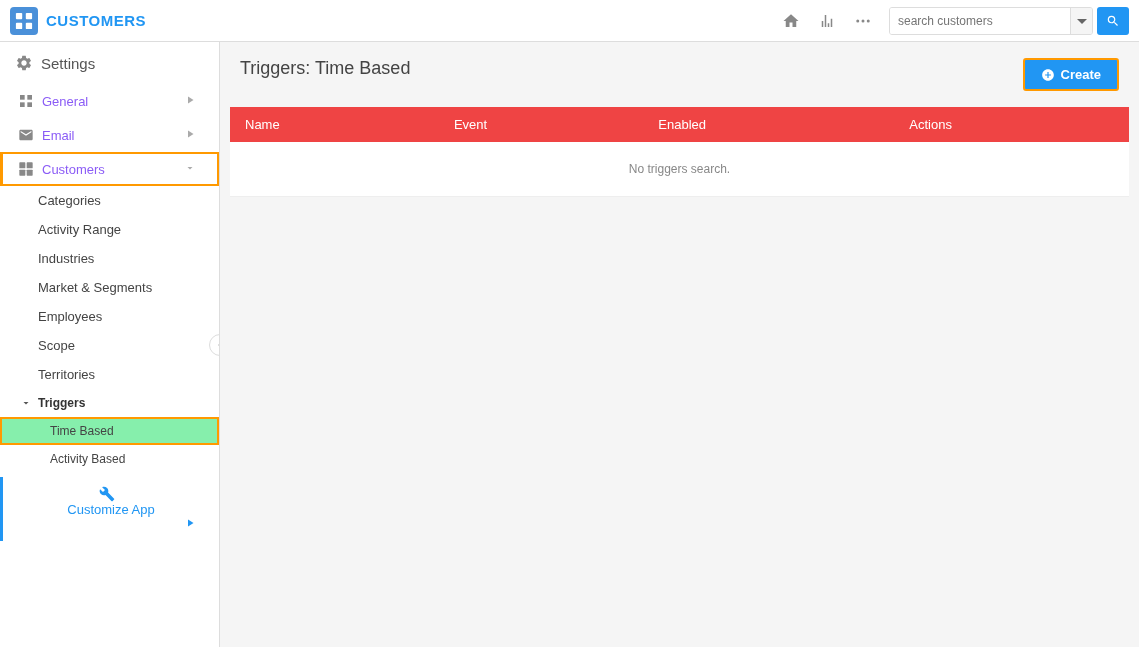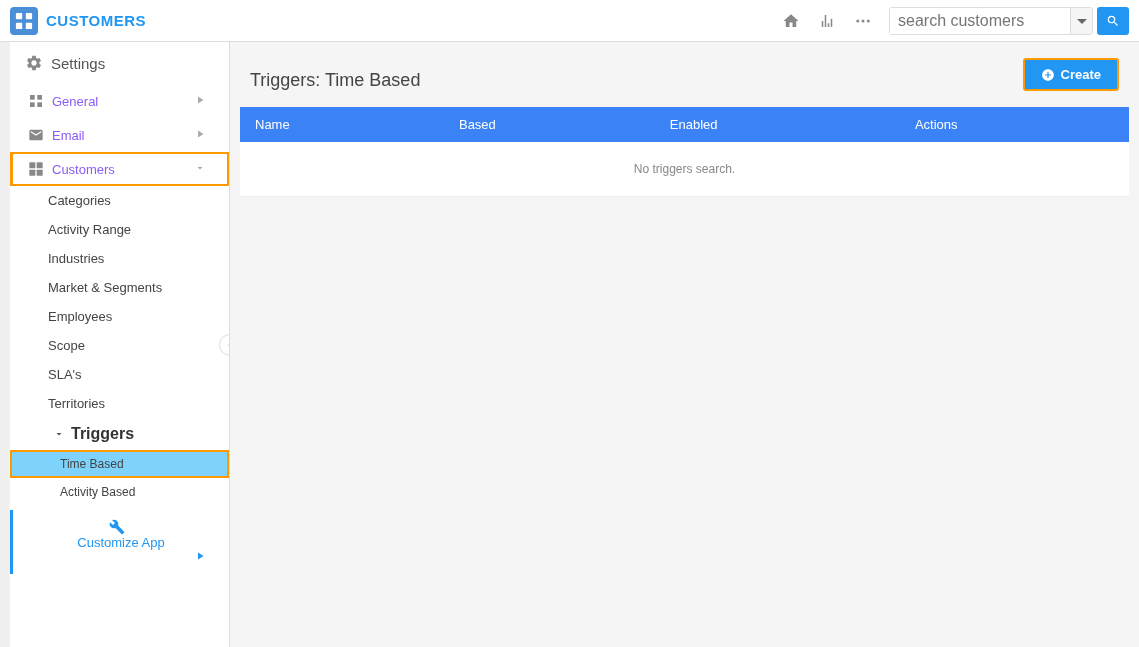--- a/index.html
+++ b/index.html
@@ -48,21 +48,21 @@
       display: flex;
       align-items: center;
       border: 1px solid #ddd;
       border-radius: 3px;
       overflow: hidden;
       height: 28px;
     }
     .search-input {
       border: none; outline: none;
       padding: 0 8px;
-      font-size: 16px;
+      font-size: 12px;
       width: 180px;
       height: 100%;
       color: #0f172a;
     }
     .search-dropdown-btn {
       border: none; background: #f5f5f5;
       border-left: 1px solid #ddd;
       height: 100%; width: 22px;
       cursor: pointer;
       display: flex; align-items: center; justify-content: center;
@@ -76,21 +76,20 @@
       color: #fff;
       margin-left: 4px;
       border-radius: 3px;
     }
 
     
     .main-layout {
       display: flex;
       flex: 1;
       overflow: hidden;
-      padding-left: 10px;
     }
 
     
     .sidebar {
       width: 220px;
       background: #fff;
       border-right: 1px solid #ddd;
       overflow-y: auto;
       flex-shrink: 0;
       position: relative;
@@ -130,34 +129,33 @@
       color: #444;
       font-size: 13px;
     }
 
     .sidebar-section-header {
       display: flex;
       align-items: center;
       padding: 7px 15px 7px 20px;
       cursor: pointer;
       color: #333;
-      font-size: 16px;
+      font-size: 12px;
       font-weight: bold;
-      margin-left: 23px;
     }
     .sidebar-section-header svg { margin-right: 6px; }
 
     .sidebar-sub-sub-item {
       padding: 7px 15px 7px 50px;
       cursor: pointer;
       color: #444;
       font-size: 12px;
     }
     .sidebar-sub-sub-item.active {
-      background: #7dd3fc;
+      background: #86efac;
       outline: 2px solid #f90;
       outline-offset: -2px;
     }
 
     .collapse-btn {
       position: absolute;
       right: -12px;
       top: 50%;
       transform: translateY(-50%);
       width: 22px; height: 22px;
@@ -187,21 +185,21 @@
     
     .content {
       flex: 1;
       background: #f5f5f5;
       overflow: auto;
       display: flex;
       flex-direction: column;
     }
     .content-header {
       display: flex;
-      align-items: flex-end;
+      align-items: flex-start;
       justify-content: space-between;
       padding: 16px 20px;
       background: #f5f5f5;
     }
     .content-title {
       font-size: 18px;
       color: #444;
       font-weight: normal;
     }
     .create-btn {
@@ -219,21 +217,21 @@
     }
 
     
     .data-table {
       width: calc(100% - 20px);
       margin: 0 10px;
       border-collapse: collapse;
       background: #fff;
     }
     .data-table thead tr {
-      background: #3b82f6;
+      background: #ef4444;
       color: #fff;
     }
     .data-table th {
       padding: 10px 15px;
       text-align: left;
       font-size: 13px;
       font-weight: normal;
     }
     .data-table tbody tr {
       border-bottom: 1px solid #eee;
@@ -349,21 +347,20 @@
           </svg>
       </span>
     </div>
 
     <div class="sidebar-sub-item"><span>Categories</span></div>
     <div class="sidebar-sub-item"><span>Activity Range</span></div>
     <div class="sidebar-sub-item"><span>Industries</span></div>
     <div class="sidebar-sub-item"><span>Market &amp; Segments</span></div>
     <div class="sidebar-sub-item"><span>Employees</span></div>
     <div class="sidebar-sub-item"><span>Scope</span></div>
-    <div class="sidebar-sub-item"><span>SLA's</span></div>
     <div class="sidebar-sub-item"><span>Territories</span></div>
 
     <div class="sidebar-section-header">
       <svg width="12" height="12" viewBox="0 0 24 24" fill="#555">
           <path d="M7 10l5 5 5-5z"></path>
         </svg>
       <span>Triggers</span>
     </div>
 
     <div class="sidebar-sub-sub-item active"><span>Time Based</span></div>
@@ -397,21 +394,21 @@
             <path d="M12 2C6.48 2 2 6.48 2 12s4.48 10 10 10 10-4.48 10-10S17.52 2 12 2zm5 11h-4v4h-2v-4H7v-2h4V7h2v4h4v2z"></path>
           </svg>
         <span>Create</span>
       </button>
     </div>
 
     <table class="data-table">
       <thead>
         <tr>
           <th>Name</th>
-          <th>Based</th>
+          <th>Event</th>
           <th>Enabled</th>
           <th>Actions</th>
         </tr>
       </thead>
       <tbody>
         <tr class="no-data-row">
           <td colspan="4">No triggers search.</td>
         </tr>
       </tbody>
     </table>

